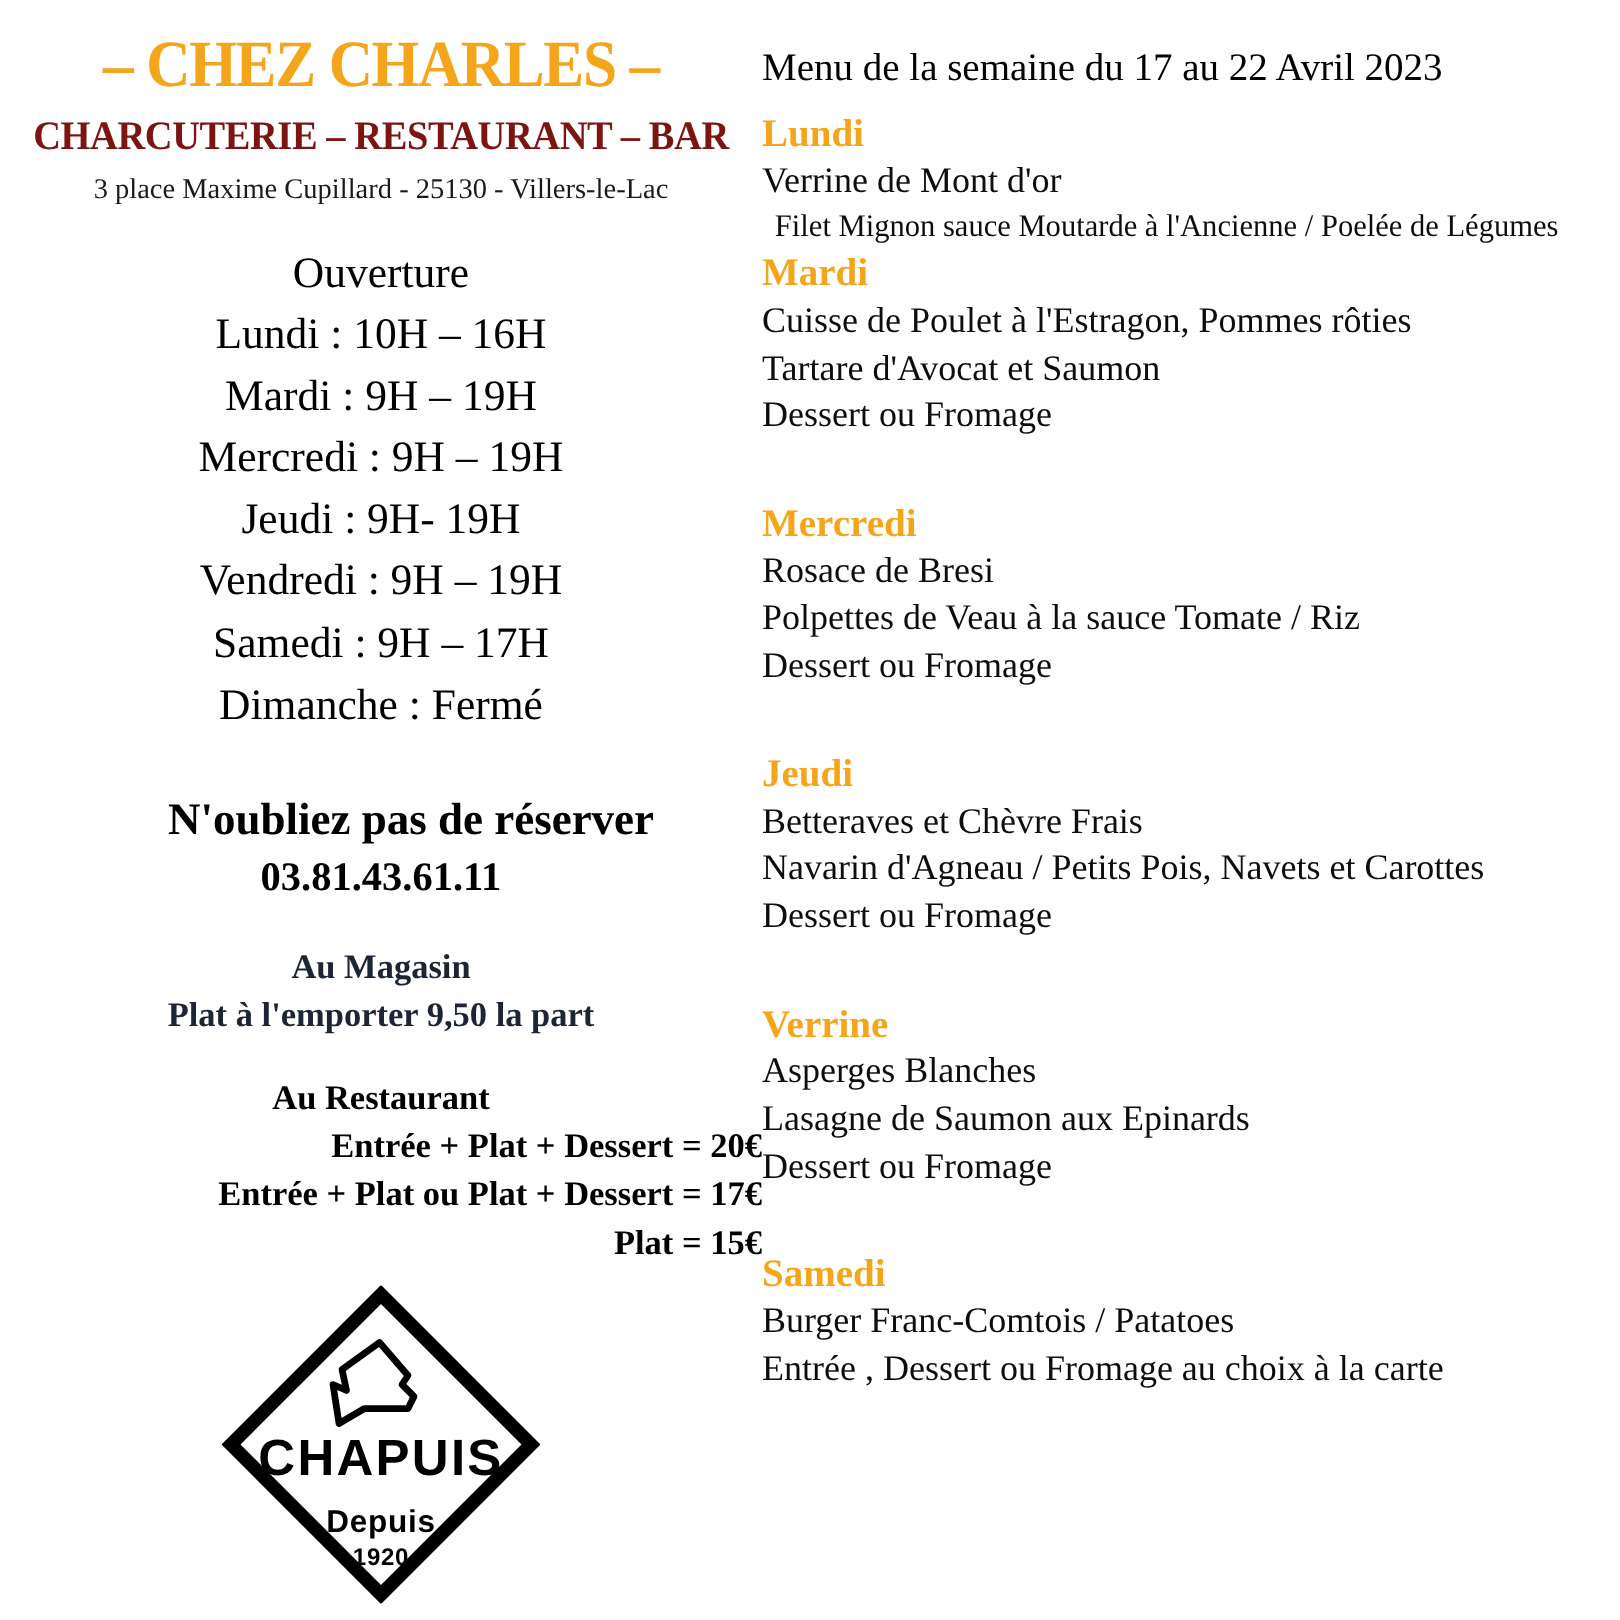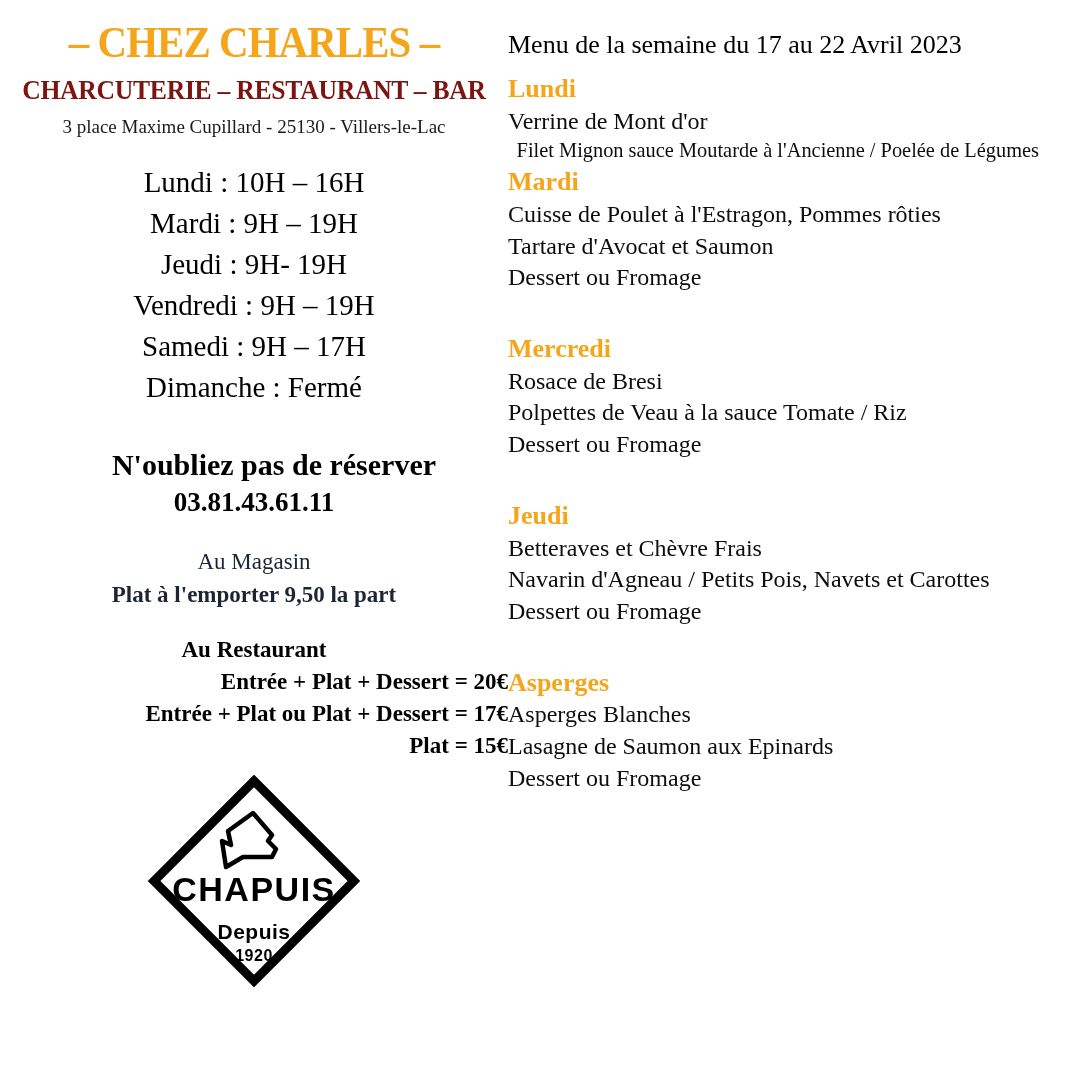--- a/index.html
+++ b/index.html
@@ -83,21 +83,21 @@
     font-weight: bold;
     line-height: 1.33;
   }
 
   .shop-block {
     margin-top: 26px;
     color: #1B2533;
   }
   .shop-title {
     font-size: 23px;
-    font-weight: normal;
+    font-weight: bold;
     line-height: 1.42;
   }
   .shop-line {
     font-size: 23px;
     font-weight: bold;
     line-height: 1.42;
     white-space: nowrap;
   }
 
   .resto-block {
@@ -176,22 +176,24 @@
 
 <div class="page">
 
   <div class="left-col">
 
     <div class="brand-title">– CHEZ CHARLES –</div>
     <div class="brand-sub">CHARCUTERIE – RESTAURANT – BAR</div>
     <div class="brand-address">3 place Maxime Cupillard - 25130 - Villers-le-Lac</div>
 
     <div class="hours">
+      <div class="hours-title">Ouverture</div>
       <div class="hours-row">Lundi : 10H – 16H</div>
       <div class="hours-row">Mardi : 9H – 19H</div>
+      <div class="hours-row">Mercredi : 9H – 19H</div>
       <div class="hours-row">Jeudi : 9H- 19H</div>
       <div class="hours-row">Vendredi : 9H – 19H</div>
       <div class="hours-row">Samedi : 9H – 17H</div>
       <div class="hours-row">Dimanche : Fermé</div>
     </div>
 
     <div class="reserve">
       <div class="reserve-line">N'oubliez pas de réserver</div>
       <div class="reserve-phone">03.81.43.61.11</div>
     </div>
@@ -256,22 +258,27 @@
     </div>
 
     <div class="day day-jeudi">
       <div class="day-name">Jeudi</div>
       <div class="day-line">Betteraves et Chèvre Frais</div>
       <div class="day-line">Navarin d'Agneau / Petits Pois, Navets et Carottes</div>
       <div class="day-line">Dessert ou Fromage</div>
     </div>
 
     <div class="day day-vendredi">
-      <div class="day-name">Asperges</div>
+      <div class="day-name">Verrine</div>
       <div class="day-line">Asperges Blanches</div>
       <div class="day-line">Lasagne de Saumon aux Epinards</div>
       <div class="day-line">Dessert ou Fromage</div>
     </div>
 
+    <div class="day day-samedi">
+      <div class="day-name">Samedi</div>
+      <div class="day-line">Burger Franc-Comtois / Patatoes</div>
+      <div class="day-line">Entrée , Dessert ou Fromage au choix à la carte</div>
+    </div>
 
   </div>
 
 </div>
 
 </body></html>

